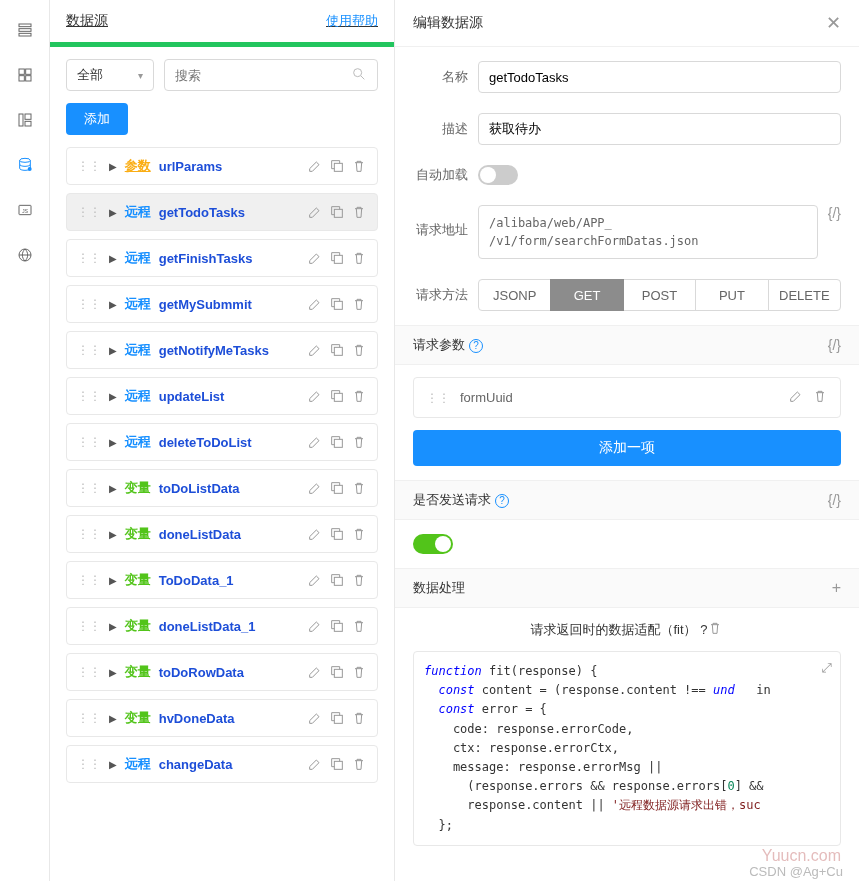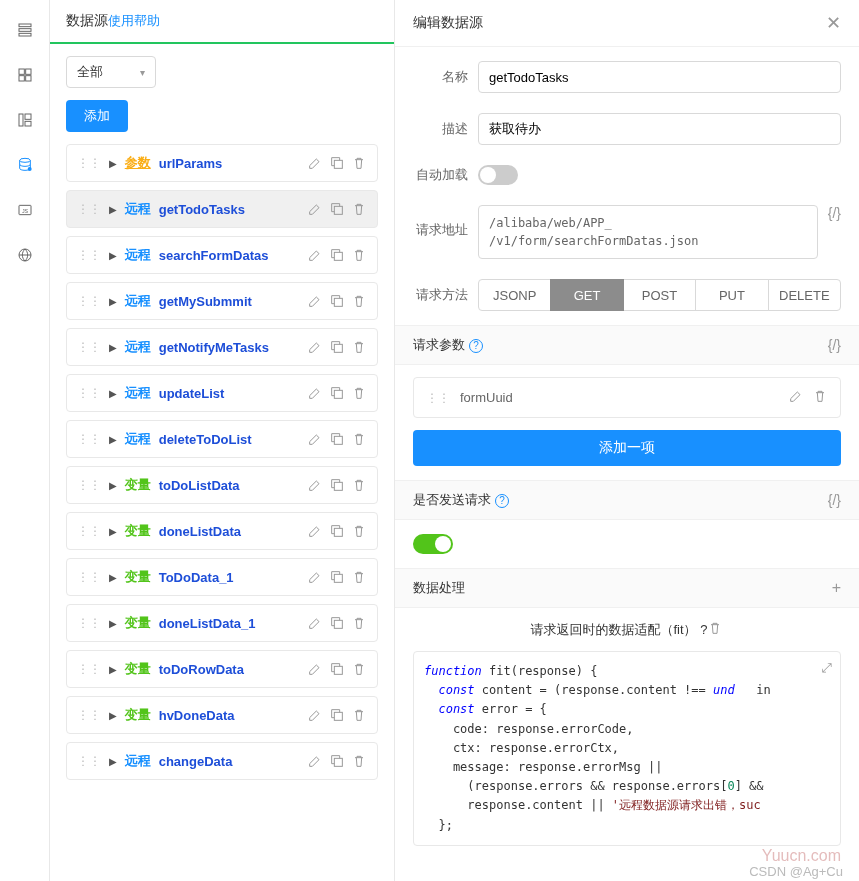--- a/index.html
+++ b/index.html
@@ -1,21 +1,21 @@
 <!DOCTYPE html>
 <html><head>
 <meta charset="utf-8">
 <style>
 * { box-sizing: border-box; margin: 0; padding: 0; }
 body { font-family: -apple-system, "PingFang SC", "Microsoft YaHei", sans-serif; font-size: 13px; color: #333; background: #fff; width: 859px; height: 881px; display: flex; overflow: hidden; }
 .left-rail { width: 50px; border-right: 1px solid #e8e8e8; display: flex; flex-direction: column; align-items: center; padding-top: 20px; gap: 25px; }
 .rail-icon { width: 20px; height: 20px; color: #666; display: flex; align-items: center; justify-content: center; cursor: pointer; }
 .rail-icon.active { color: #1890ff; }
 .panel-left { width: 345px; border-right: 1px solid #e8e8e8; display: flex; flex-direction: column; }
-.panel-header { display: flex; align-items: center; padding: 12px 16px; border-bottom: 2px solid #22c55e; }
+.panel-header { display: flex; justify-content: space-between; align-items: center; padding: 12px 16px; border-bottom: 5px solid #22c55e; text-decoration: underline; }
 .panel-title { font-size: 14px; font-weight: 500; }
 .help-link { color: #1890ff; cursor: pointer; font-size: 13px; }
 .filter-row { display: flex; gap: 10px; padding: 12px 16px 8px; align-items: center; }
 .select-all { width: 90px; height: 32px; border: 1px solid #d9d9d9; border-radius: 4px; display: flex; align-items: center; justify-content: space-between; padding: 0 10px; cursor: pointer; background: #fff; }
 .search-box { flex: 1; height: 32px; border: 1px solid #d9d9d9; border-radius: 4px; display: flex; align-items: center; padding: 0 10px; }
 .search-box input { border: none; outline: none; flex: 1; font-size: 13px; }
 .add-btn-row { padding: 4px 16px 12px; }
 .add-btn { background: #1890ff; color: #fff; border: none; border-radius: 4px; padding: 7px 18px; cursor: pointer; font-size: 13px; }
 .ds-list { padding: 0 16px; display: flex; flex-direction: column; gap: 8px; overflow-y: auto; }
 .ds-item { border: 1px solid #e8e8e8; border-radius: 4px; display: flex; align-items: center; padding: 9px 10px; gap: 8px; background: #fff; }
@@ -118,20 +118,27 @@
 <div class="panel-left">
   <div class="panel-header">
     <span class="panel-title">数据源</span>
     <span class="help-link">使用帮助</span>
   </div>
   <div class="filter-row">
     <div class="select-all">
       <span>全部</span>
       <span style="color:#999;font-size:10px">▾</span>
     </div>
+    <div class="search-box">
+      <input placeholder="搜索" style="">
+      <span style="color:#bbb"><svg class="icon-svg" viewBox="0 0 24 24">
+            <circle cx="10" cy="10" r="6"></circle>
+            <path d="M15 15l5 5"></path>
+          </svg></span>
+    </div>
   </div>
   <div class="add-btn-row">
     <button class="add-btn">添加</button>
   </div>
   <div class="ds-list" id="ds-list">
       <div class="ds-item">
         <span class="drag-handle">⋮⋮</span>
         <span class="expand-arrow">▶</span>
         <span class="ds-type param">参数</span>
         <span class="ds-name">urlParams</span>
@@ -175,21 +182,21 @@
             <svg class="icon-svg" viewBox="0 0 24 24">
               <path d="M6 7h12M9 7V5h6v2M8 7l1 13h6l1-13"></path>
             </svg>
           </span>
         </div>
       </div>
       <div class="ds-item">
         <span class="drag-handle">⋮⋮</span>
         <span class="expand-arrow">▶</span>
         <span class="ds-type remote">远程</span>
-        <span class="ds-name">searchFormDatas</span>
+        <span class="ds-name">getFinishTasks</span>
         <div class="ds-actions">
           <span>
             <svg class="icon-svg" viewBox="0 0 24 24">
               <path d="M4 20h4l10-10-4-4L4 16v4z"></path>
             </svg>
           </span>
           <span>
             <svg class="icon-svg" viewBox="0 0 24 24">
               <rect x="8" y="8" width="12" height="12"></rect>
               <path d="M16 8V4H4v12h4"></path>

